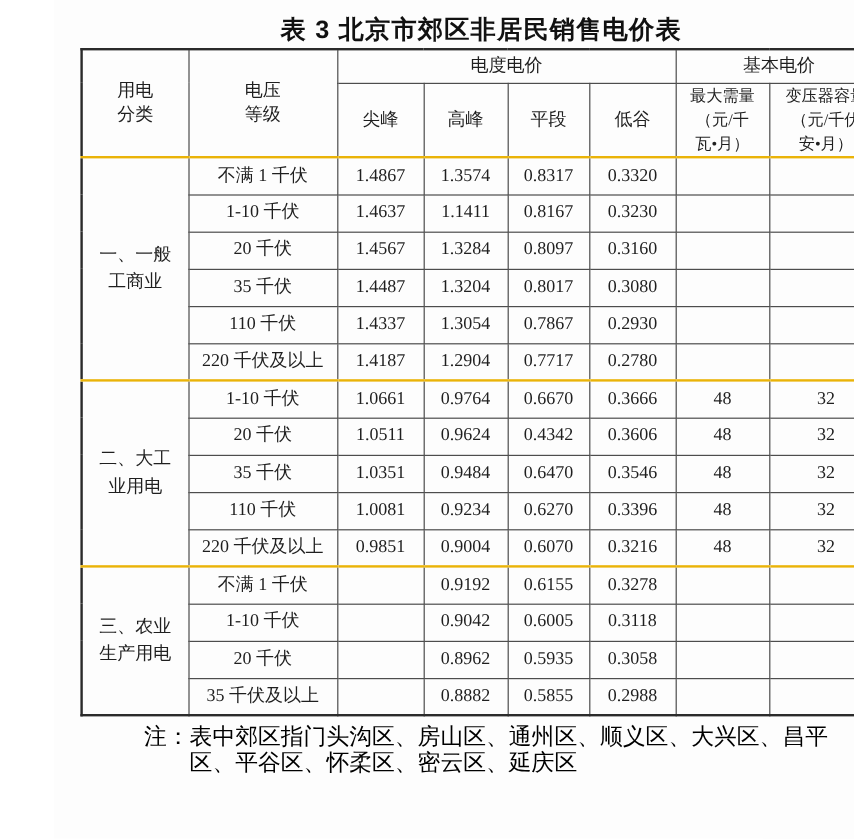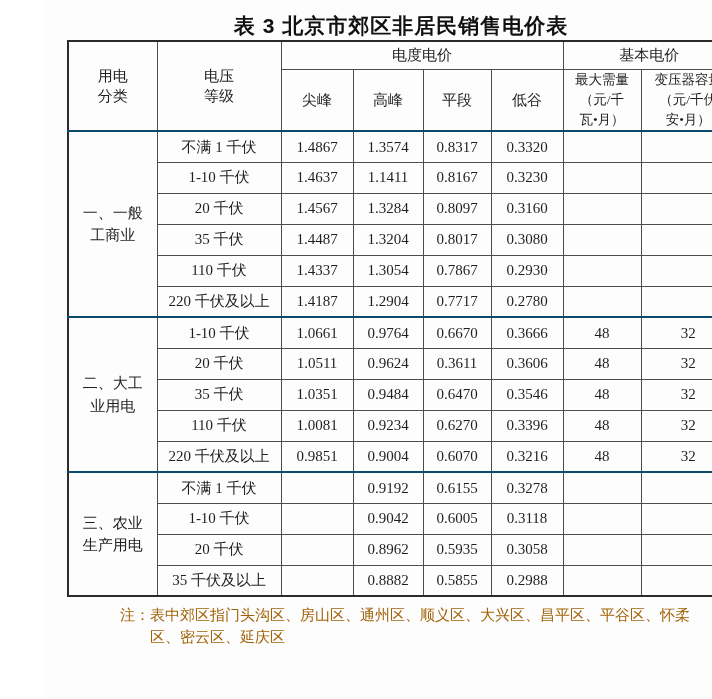--- a/index.html
+++ b/index.html
@@ -54,28 +54,28 @@
     white-space: pre-line;
     line-height: 1.35;
   }
   .price-table thead tr.h1 th { height: 28px; }
   .price-table thead tr.h2 th { height: 62px; }
   .price-table thead th.basic-col {
     font-size: 13.5px;
     line-height: 1.45;
   }
   .price-table tbody td { height: 31px; }
-  .price-table tbody tr.section-start td { border-top: 2px solid #0c4a6e; font-family: Liberation Serif, serif; }
+  .price-table tbody tr.section-start td { border-top: 2px solid #eab308; font-family: Liberation Serif, serif; }
   .price-table td.section-label { line-height: 1.5; }
   .note {
     margin: 7px 0 0 75px;
     width: 552px;
-    font-size: 15px;
+    font-size: 19px;
     line-height: 22px;
-    color: #a16207;
+    color: #000000;
     padding-left: 2em;
     text-indent: -2em;
   }
 </style>
 </head>
 <body>
 
 <div class="page">
 
   <div class="title">表 3 北京市郊区非居民销售电价表</div>
@@ -179,21 +179,21 @@
           <td>0.9764</td>
           <td>0.6670</td>
           <td>0.3666</td>
           <td>48</td>
           <td>32</td>
         </tr>
         <tr>
           <td>20 千伏</td>
           <td>1.0511</td>
           <td>0.9624</td>
-          <td>0.3611</td>
+          <td>0.4342</td>
           <td>0.3606</td>
           <td>48</td>
           <td>32</td>
         </tr>
         <tr>
           <td>35 千伏</td>
           <td>1.0351</td>
           <td>0.9484</td>
           <td>0.6470</td>
           <td>0.3546</td>

